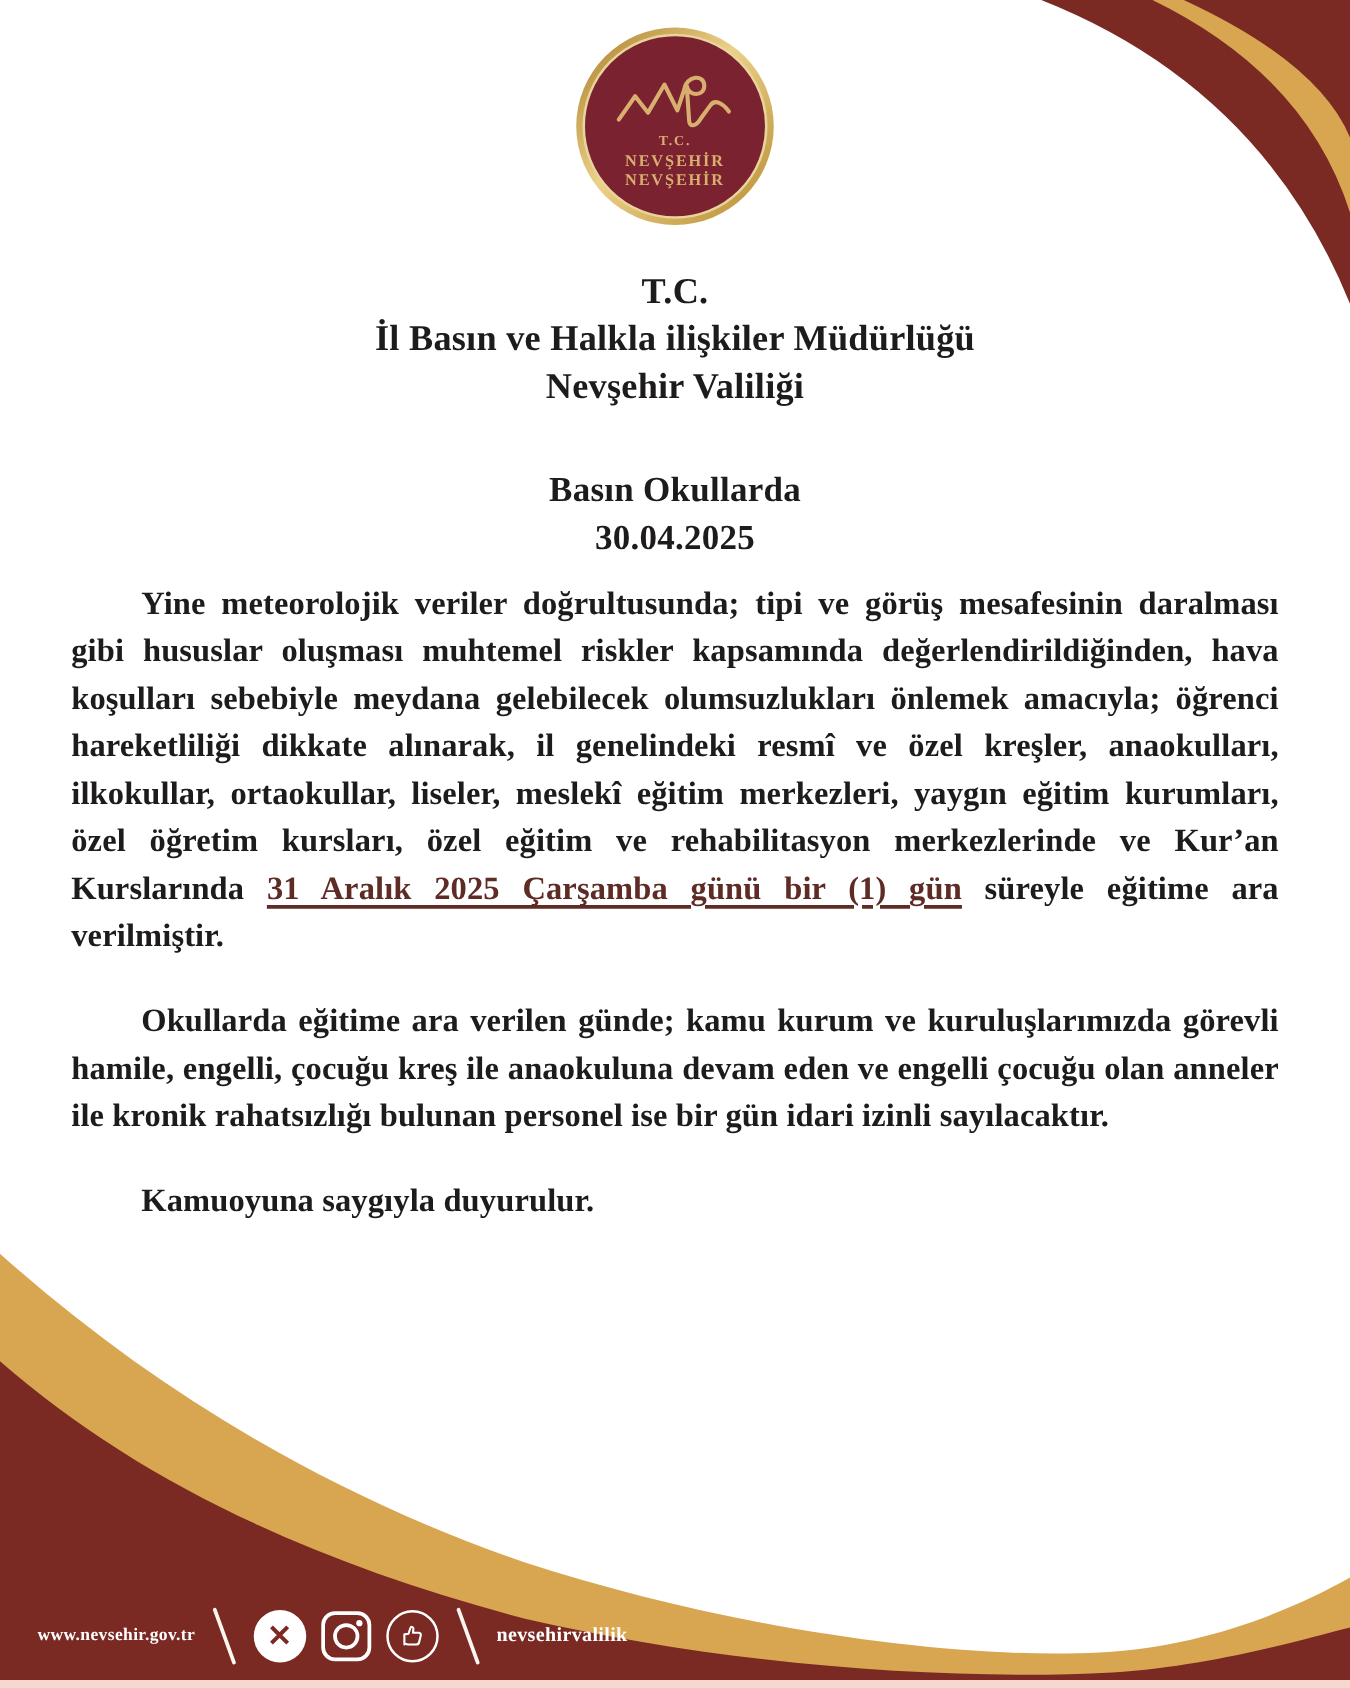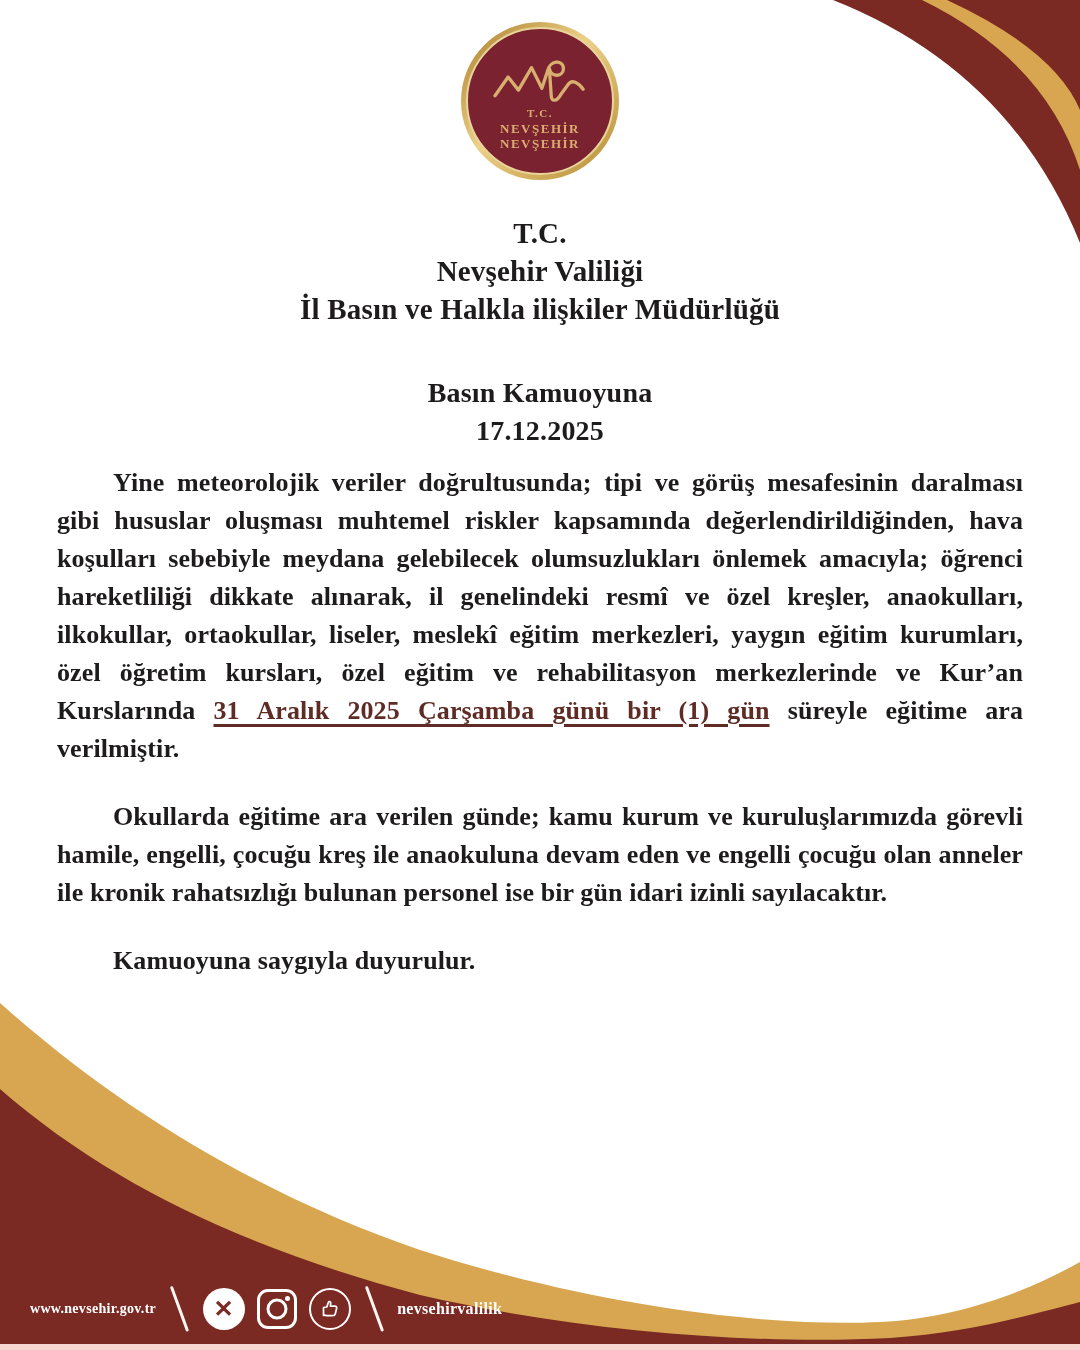--- a/index.html
+++ b/index.html
@@ -94,27 +94,27 @@
       <div class="logo-text">
         <div class="t1">T.C.</div>
         <div class="t2">NEVŞEHİR</div>
         <div class="t2">NEVŞEHİR</div>
       </div>
     </div>
   </div>
 
   <div class="header">
     <div>T.C.</div>
+    <div>İl Basın ve Halkla ilişkiler Müdürlüğü</div>
     <div>Nevşehir Valiliği</div>
-    <div>İl Basın ve Halkla ilişkiler Müdürlüğü</div>
   </div>
 
   <div class="doc-meta">
-    <div>Basın Kamuoyuna</div>
-    <div>17.12.2025</div>
+    <div>Basın Okullarda</div>
+    <div>30.04.2025</div>
   </div>
 
   <div class="body-text">
 
     <p><span>Yine meteorolojik veriler doğrultusunda; tipi ve görüş mesafesinin daralması gibi hususlar oluşması muhtemel riskler kapsamında değerlendirildiğinden, hava koşulları sebebiyle meydana gelebilecek olumsuzlukları önlemek amacıyla; öğrenci hareketliliği dikkate alınarak, il genelindeki resmî ve özel kreşler, anaokulları, ilkokullar, ortaokullar, liseler, meslekî eğitim merkezleri, yaygın eğitim kurumları, özel öğretim kursları, özel eğitim ve rehabilitasyon merkezlerinde ve Kur’an Kurslarında </span><span class="u red">31 Aralık 2025 Çarşamba günü bir (1) gün</span><span> süreyle eğitime ara verilmiştir.</span></p>
 
     <p>Okullarda eğitime ara verilen günde; kamu kurum ve kuruluşlarımızda görevli hamile, engelli, çocuğu kreş ile anaokuluna devam eden ve engelli çocuğu olan anneler ile kronik rahatsızlığı bulunan personel ise bir gün idari izinli sayılacaktır.</p>
 
     <p class="closing">Kamuoyuna saygıyla duyurulur.</p>
   </div>

